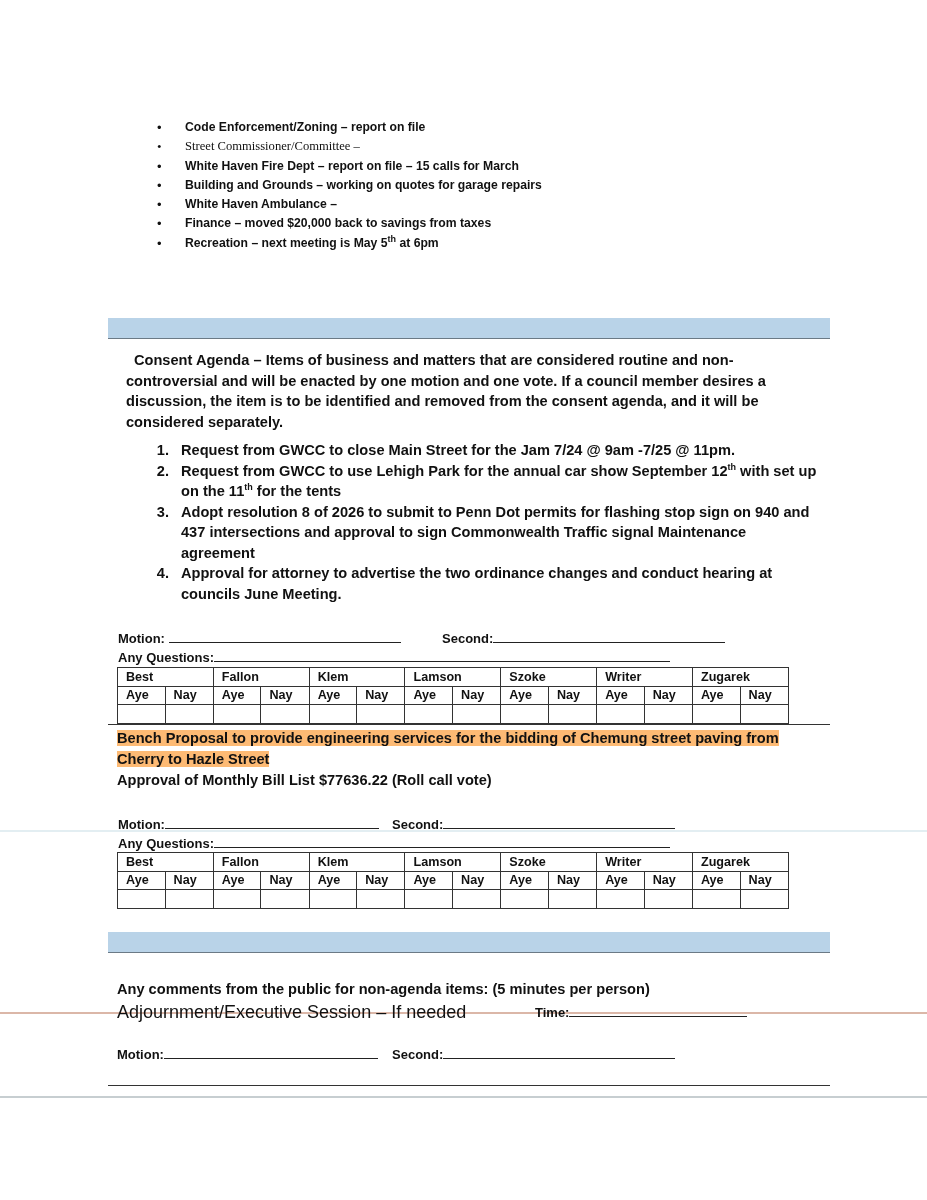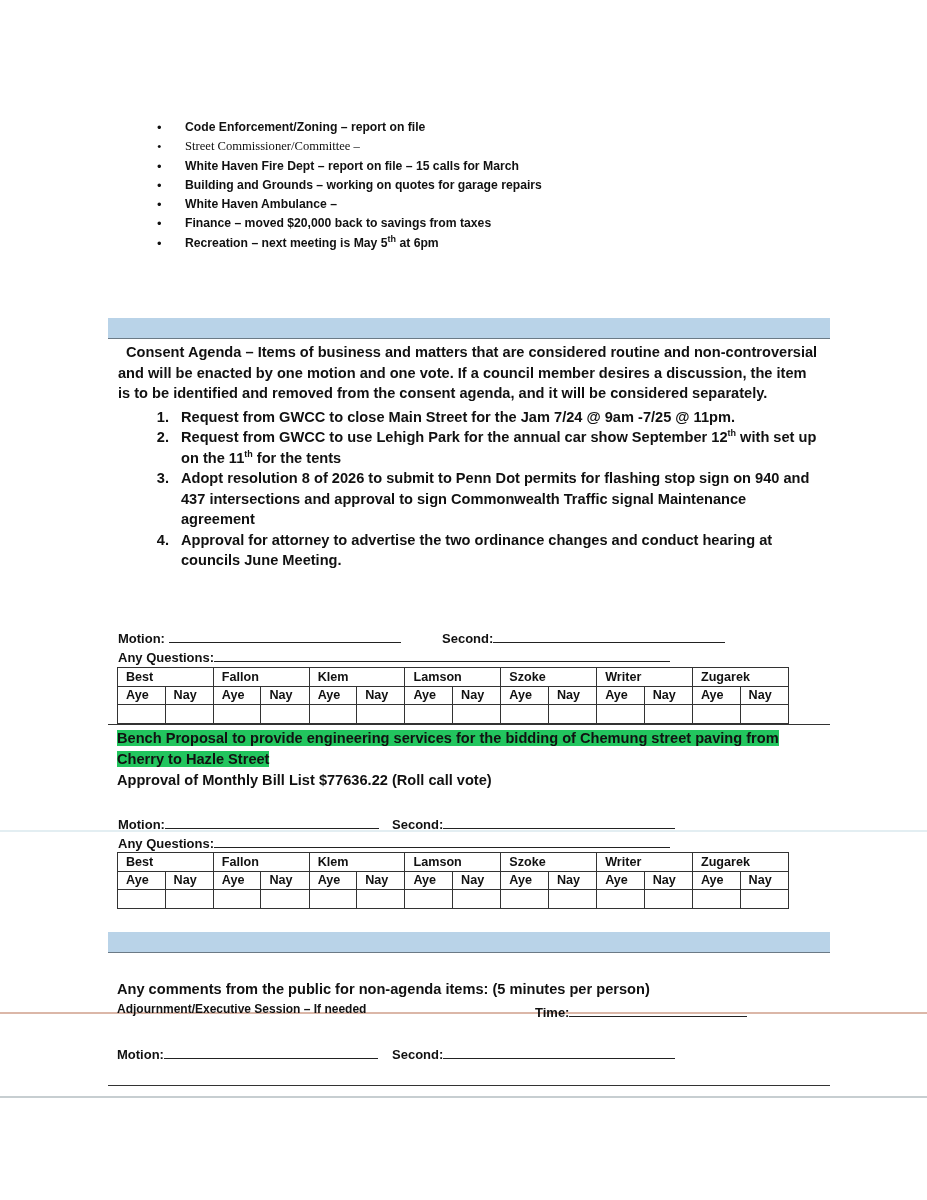--- a/index.html
+++ b/index.html
@@ -6,29 +6,29 @@
   body { width:927px; height:1200px; background:#fff; position:relative; overflow:hidden;
          font-family:"Liberation Sans", "DejaVu Sans", sans-serif; color:#111; }
   .abs { position:absolute; }
   .bullets { left:145px; top:106px; margin:12px; padding:0; list-style:none; font-size:12.2px; }
   .bullets li { height:19.3px; line-height:19.3px; position:relative; padding-left:28px; white-space:nowrap; }
   .bullets li::before { content:"\2022"; position:absolute; left:0; top:0; font-size:13px; }
   .bullets li.serif { font-family:"Liberation Serif", "DejaVu Serif", serif; font-size:12.6px; }
   .light { font-weight:normal; }
   .band { background:#b9d3e8; height:20px; border-bottom:1.5px solid #6b7a86; }
   .consent { left:118px; top:342px; width:700px; font-size:14.6px; font-weight:bold; line-height:20.5px; }
-  .consent p { margin:0; text-indent:8px; }
+  .consent p { margin:8px; text-indent:8px; }
   .consent ol { margin:3px 0 0 0; padding-left:55px; }
   .consent ol li { padding-left:8px; }
   sup { font-size:9px; line-height:0; }
   .line-label { font-size:13px; font-weight:bold; white-space:nowrap; }
   .blank { display:inline-block; border-bottom:1px solid #222; height:12px; vertical-align:baseline; }
   table.vote { border-collapse:collapse; font-size:12.6px; font-weight:bold; }
   table.vote td { border:1px solid #333; height:17.5px; padding:0 0 0 8px; vertical-align:middle; }
-  .hl { background:#22c55e; }
+  .hl { background:#fdba74; }
   .bench { left:117px; top:728px; font-size:14.6px; font-weight:bold; line-height:21px; }
   .hrule { height:1px; background:#333; }
   .scanline { height:2px; }
 </style>
 </head>
 <body>
 
 <ul class="abs bullets">
   <li><b>Code Enforcement/Zoning –  report on file</b></li>
   <li class="serif"><span>Street Commissioner/Committee –</span></li>
@@ -165,21 +165,21 @@
     <td></td>
         <td></td>
   </tr>
 </tbody>
   </table>
 
 <div class="abs band" style="left:108px; top:932px; width:722px;"></div>
 
 <div class="abs" style="left:117px; top:981px; font-size:14.6px; font-weight:bold;">Any comments from the public for non-agenda items: (5 minutes per person)</div>
 <div class="abs scanline" style="left:0; top:1012px; width:927px; background:#dbb7a8;"></div>
-<div class="abs" style="left:117px; top:1002px; font-size:12px; font-weight:bold;">Adjournment/Executive Session – If needed</div>
+<div class="abs" style="left:117px; top:1002px; font-size:18px; font-weight:normal;">Adjournment/Executive Session – If needed</div>
 <div class="abs" style="left:535px; top:1002px; font-size:13px; font-weight:bold; white-space:nowrap;">
   <span>Time:</span><span class="blank" style="width:178px; height:14px;"></span>
 </div>
 <div class="abs line-label" style="left:117px; top:1046px;">
   <span>Motion:</span><span class="blank" style="width:214px;"></span>
 </div>
 <div class="abs line-label" style="left:392px; top:1046px;">
   <span>Second:</span><span class="blank" style="width:232px;"></span>
 </div>
 <div class="abs hrule" style="left:108px; top:1085px; width:722px;"></div>

